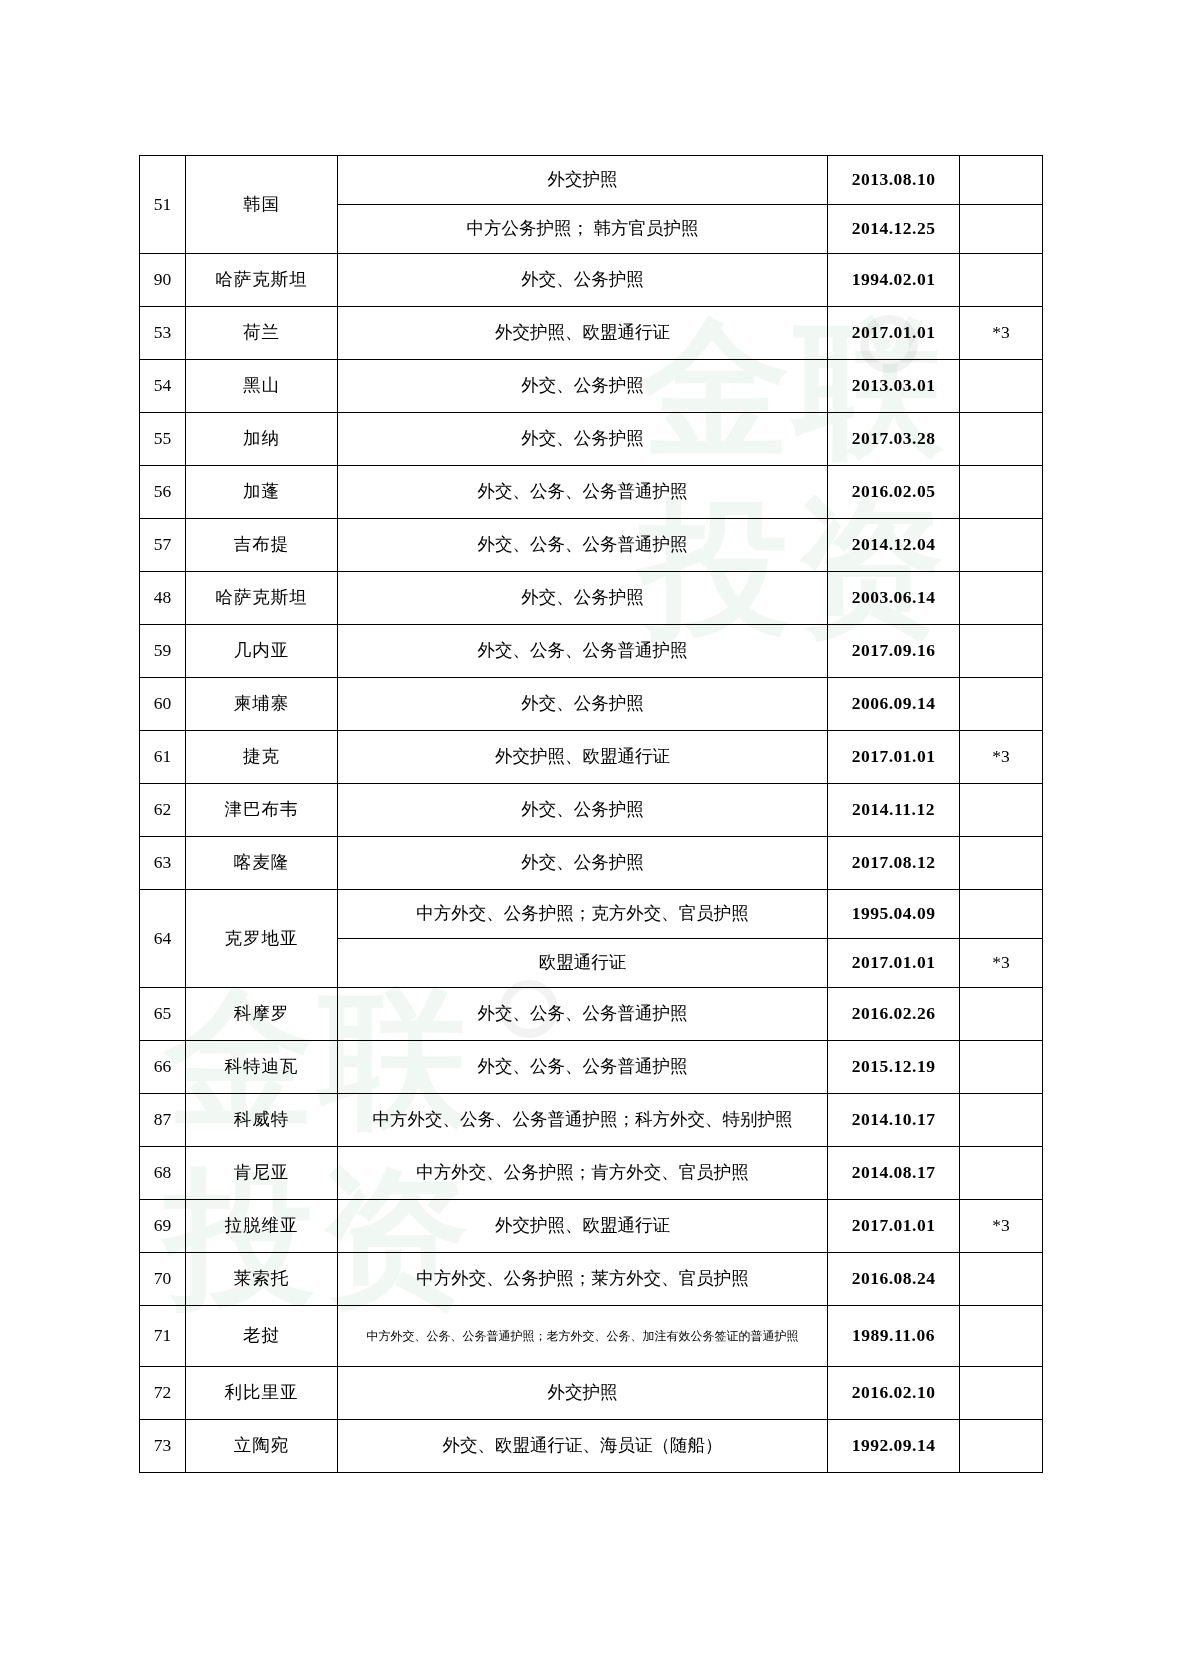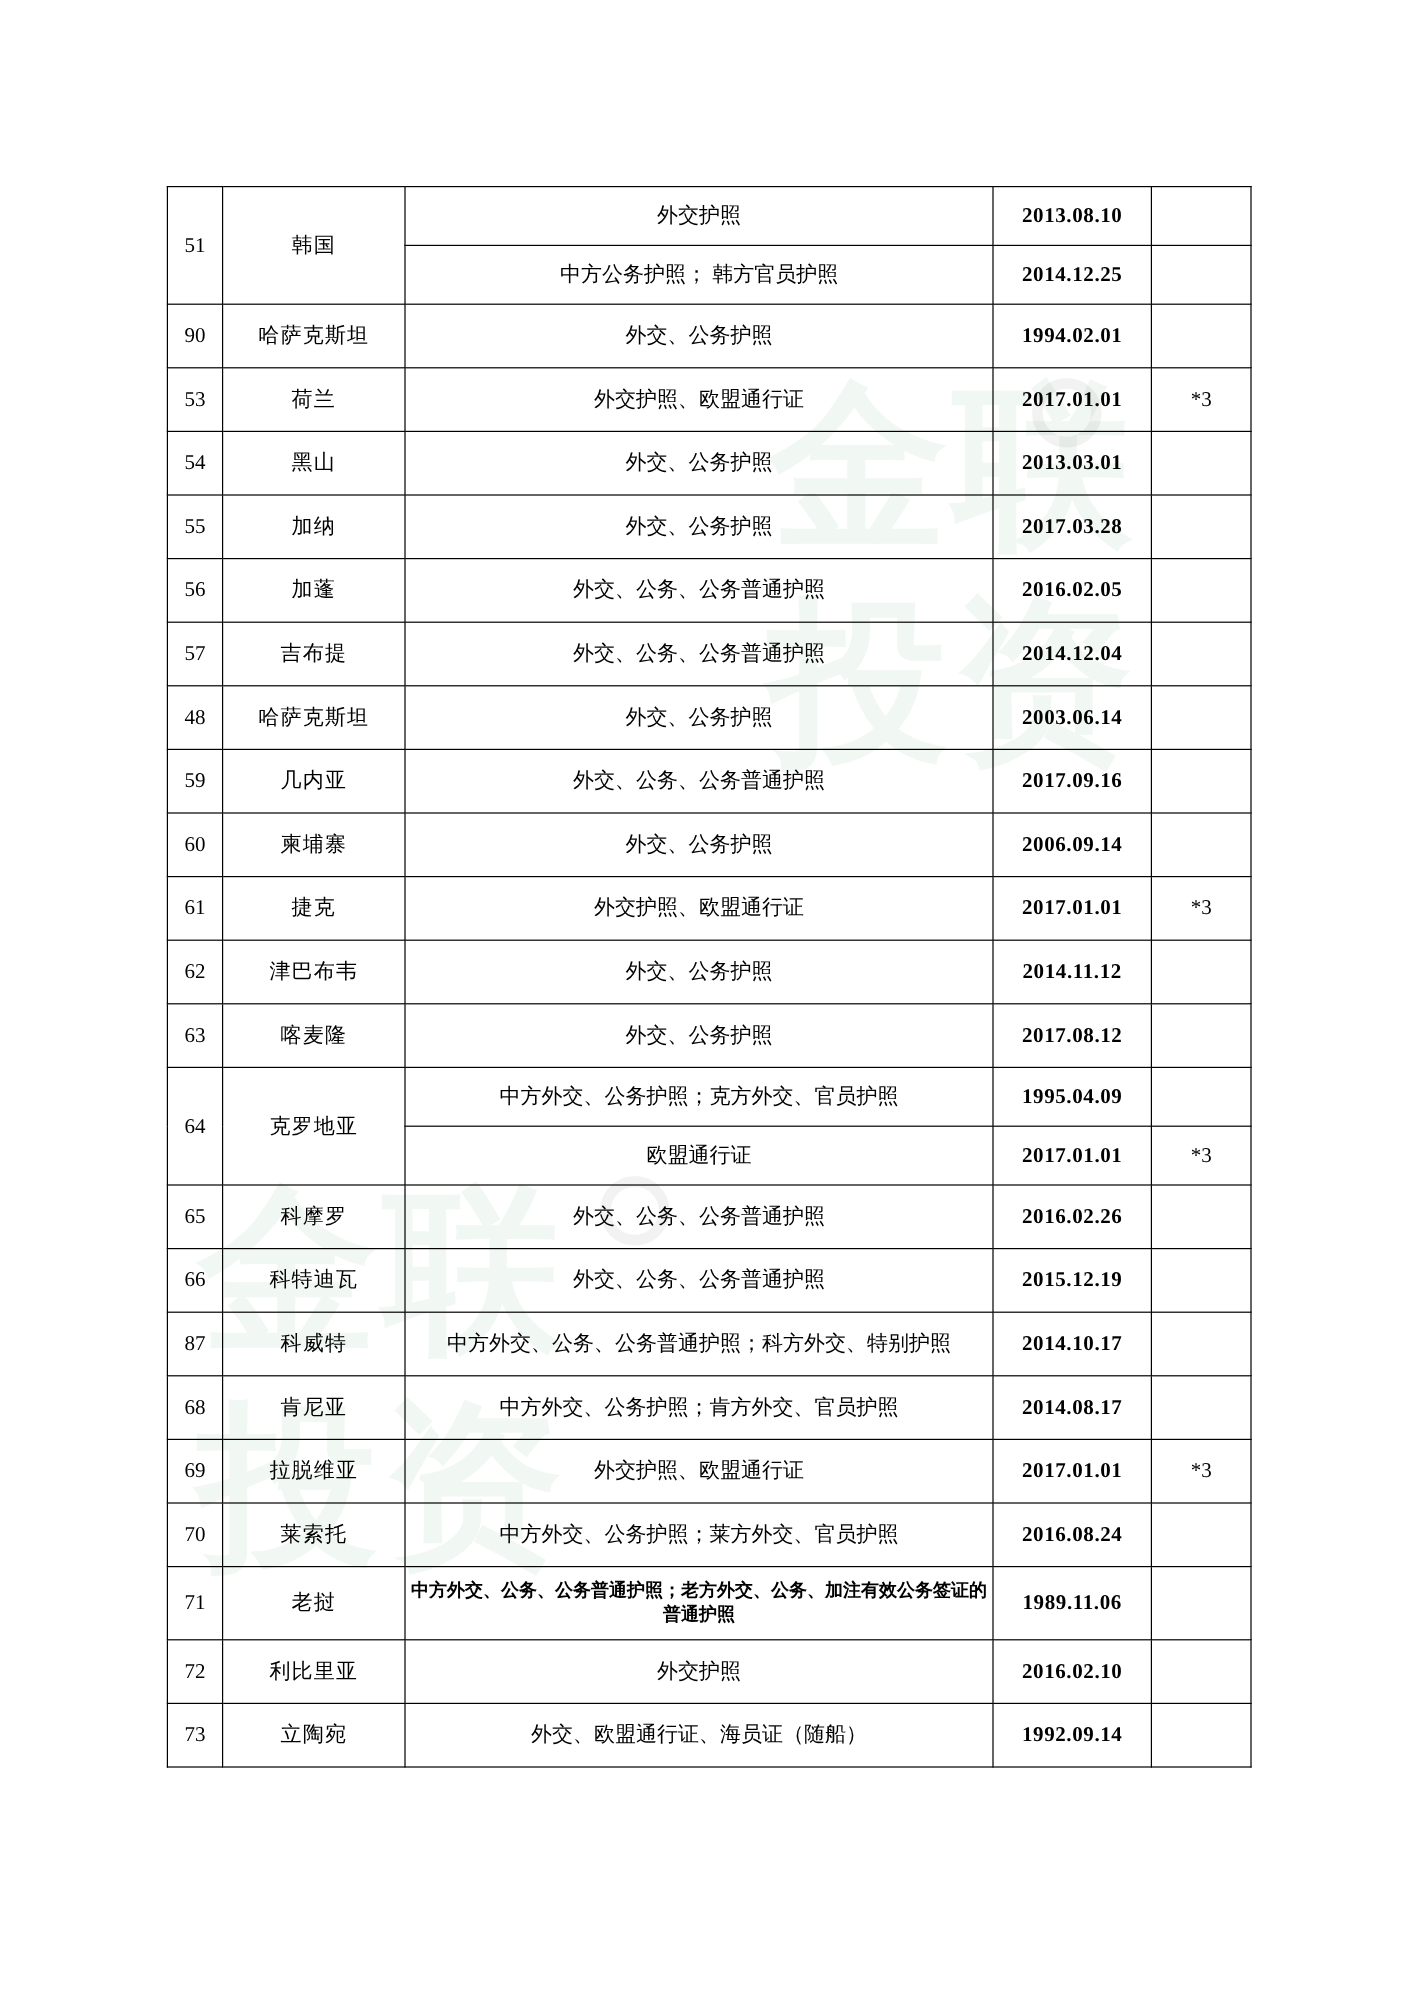--- a/index.html
+++ b/index.html
@@ -72,21 +72,21 @@
     padding: 3px 2px;
     font-family: "Liberation Serif", "DejaVu Serif", serif;
   }
   .c-no    { width: 46px; }
   .c-name  { width: 152px; }
   .c-type  { width: 490px; }
   .c-date  { width: 132px; font-family: "Liberation Serif", serif; letter-spacing: 0.5px; font-weight: bold; }
   .c-note  { width: 83px; }
   td.name { font-family: "DejaVu Sans", "Liberation Sans", sans-serif; font-size: 18.5px; letter-spacing: 1px; }
   td.type { font-family: "DejaVu Sans", "Liberation Sans", sans-serif; font-size: 17px; }
-  td.type.small { font-size: 15px; font-weight: bold; }
+  td.type.small { font-size: 12px; }
   td.num { font-size: 18px; }
   td.note { font-size: 17px; }
   tr.r-tall td { height: 54px; }
   tr.r-std td { height: 46px; }
   tr.r-two td { height: 42px; }
 </style>
 </head>
 <body>
 
 <div class="page">

